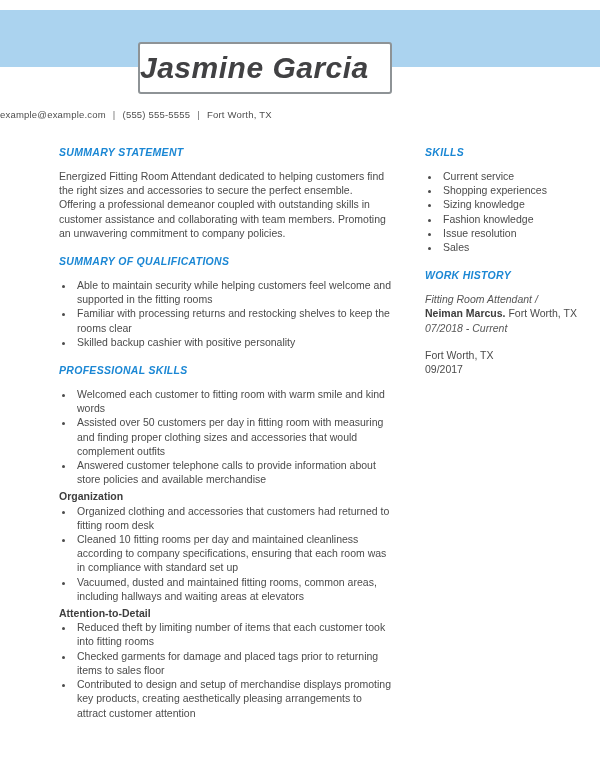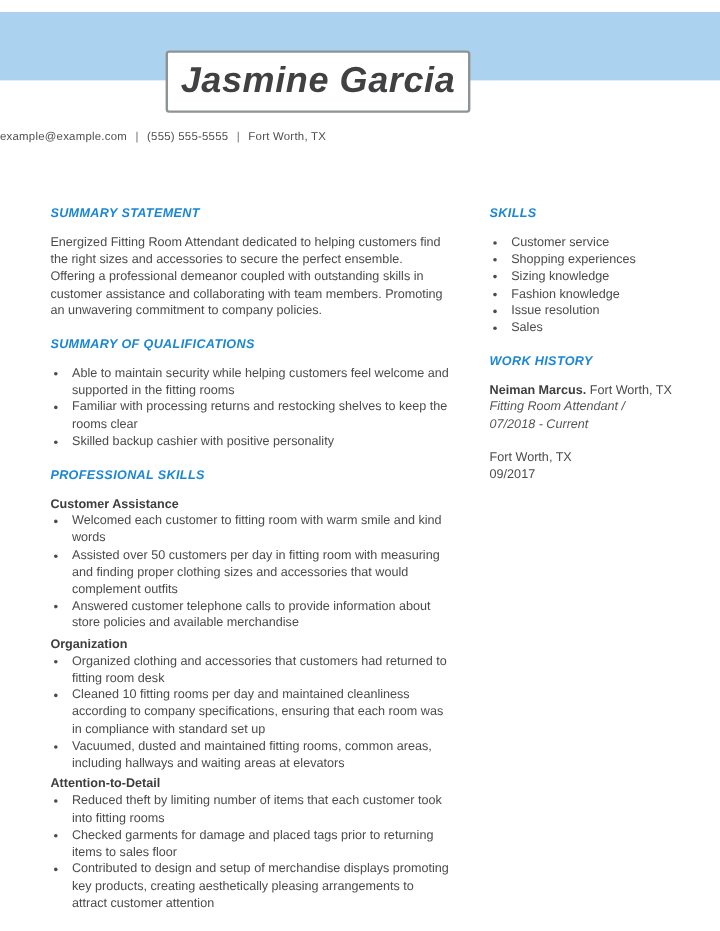--- a/index.html
+++ b/index.html
@@ -5,32 +5,32 @@
   html,body{margin:0;padding:0;background:#ffffff;}
   .page{
     position:relative;width:600px;height:776px;background:#ffffff;
     font-family:"Liberation Sans","DejaVu Sans",sans-serif;
     color:#4b4b4b;overflow:hidden;
   }
   .band{position:absolute;top:10px;left:0;width:600px;height:57px;background:#abd3ef;}
   .name-box{
     position:absolute;top:42px;left:138px;width:250px;height:48px;
     background:#ffffff;border:2px solid #8e9396;border-radius:3px;
-    display:flex;align-items:center;justify-content:center;
+    display:flex;align-items:center;justify-content:flex-start;
   }
   .name-box .name{
     font-size:30px;font-weight:bold;font-style:italic;color:#414143;letter-spacing:0.5px;
     white-space:nowrap;
   }
   .contact{
     position:absolute;top:109px;left:0;width:600px;text-align:left;
     font-size:9.5px;color:#4d4d4d;letter-spacing:0.2px;
   }
   .contact .sep{margin:0 7px;color:#707070;}
-  .col{position:absolute;top:171px;}
+  .col{position:absolute;top:145px;margin-left:17px;}
   .col.left{left:42px;width:333px;}
   .col.right{left:408px;width:168px;}
   h2{
     font-size:10.5px;line-height:14px;font-weight:bold;font-style:italic;
     color:#1b87d4;margin:14px 0 10px 0;letter-spacing:0.3px;
   }
   .col h2:first-child{margin-top:0;}
   .body,p,li{font-size:10.5px;line-height:14.2px;color:#4b4b4b;}
   p{margin:0;}
   h3{
@@ -70,21 +70,20 @@
     <h2>SUMMARY OF QUALIFICATIONS</h2>
     <ul>
 
     <li>Able to maintain security while helping customers feel welcome and supported in the fitting rooms</li>
         <li>Familiar with processing returns and restocking shelves to keep the rooms clear</li>
         <li>Skilled backup cashier with positive personality</li>
       </ul>
 
     <h2>PROFESSIONAL SKILLS</h2>
 
-    <h3>Customer Assistance</h3>
     <ul>
 
     <li>Welcomed each customer to fitting room with warm smile and kind words</li>
         <li>Assisted over 50 customers per day in fitting room with measuring and finding proper clothing sizes and accessories that would complement outfits</li>
         <li>Answered customer telephone calls to provide information about store policies and available merchandise</li>
       </ul>
 
     <h3>Organization</h3>
     <ul>
 
@@ -101,37 +100,37 @@
         <li>Contributed to design and setup of merchandise displays promoting key products, creating aesthetically pleasing arrangements to attract customer attention</li>
       </ul>
 
   </div>
 
   <div class="col right">
 
     <h2>SKILLS</h2>
     <ul>
 
-    <li>Customer service</li>
+    <li>Current service</li>
         <li>Shopping experiences</li>
         <li>Sizing knowledge</li>
         <li>Fashion knowledge</li>
         <li>Issue resolution</li>
         <li>Sales</li>
       </ul>
 
     <h2>WORK HISTORY</h2>
 
     <div class="job">
+      <div class="body title-line">
+        <span>Fitting Room Attendant</span><span class="slash">/</span>
+      </div>
       <div class="body">
         <b>Neiman Marcus.</b>
         <span>Fort Worth, TX</span>
-      </div>
-      <div class="body title-line">
-        <span>Fitting Room Attendant</span><span class="slash">/</span>
       </div>
       <div class="body title-line">07/2018 - Current</div>
     </div>
 
 
     <div class="body edu-line">Fort Worth, TX</div>
     <div class="body edu-line">09/2017</div>
 
   </div>
 

